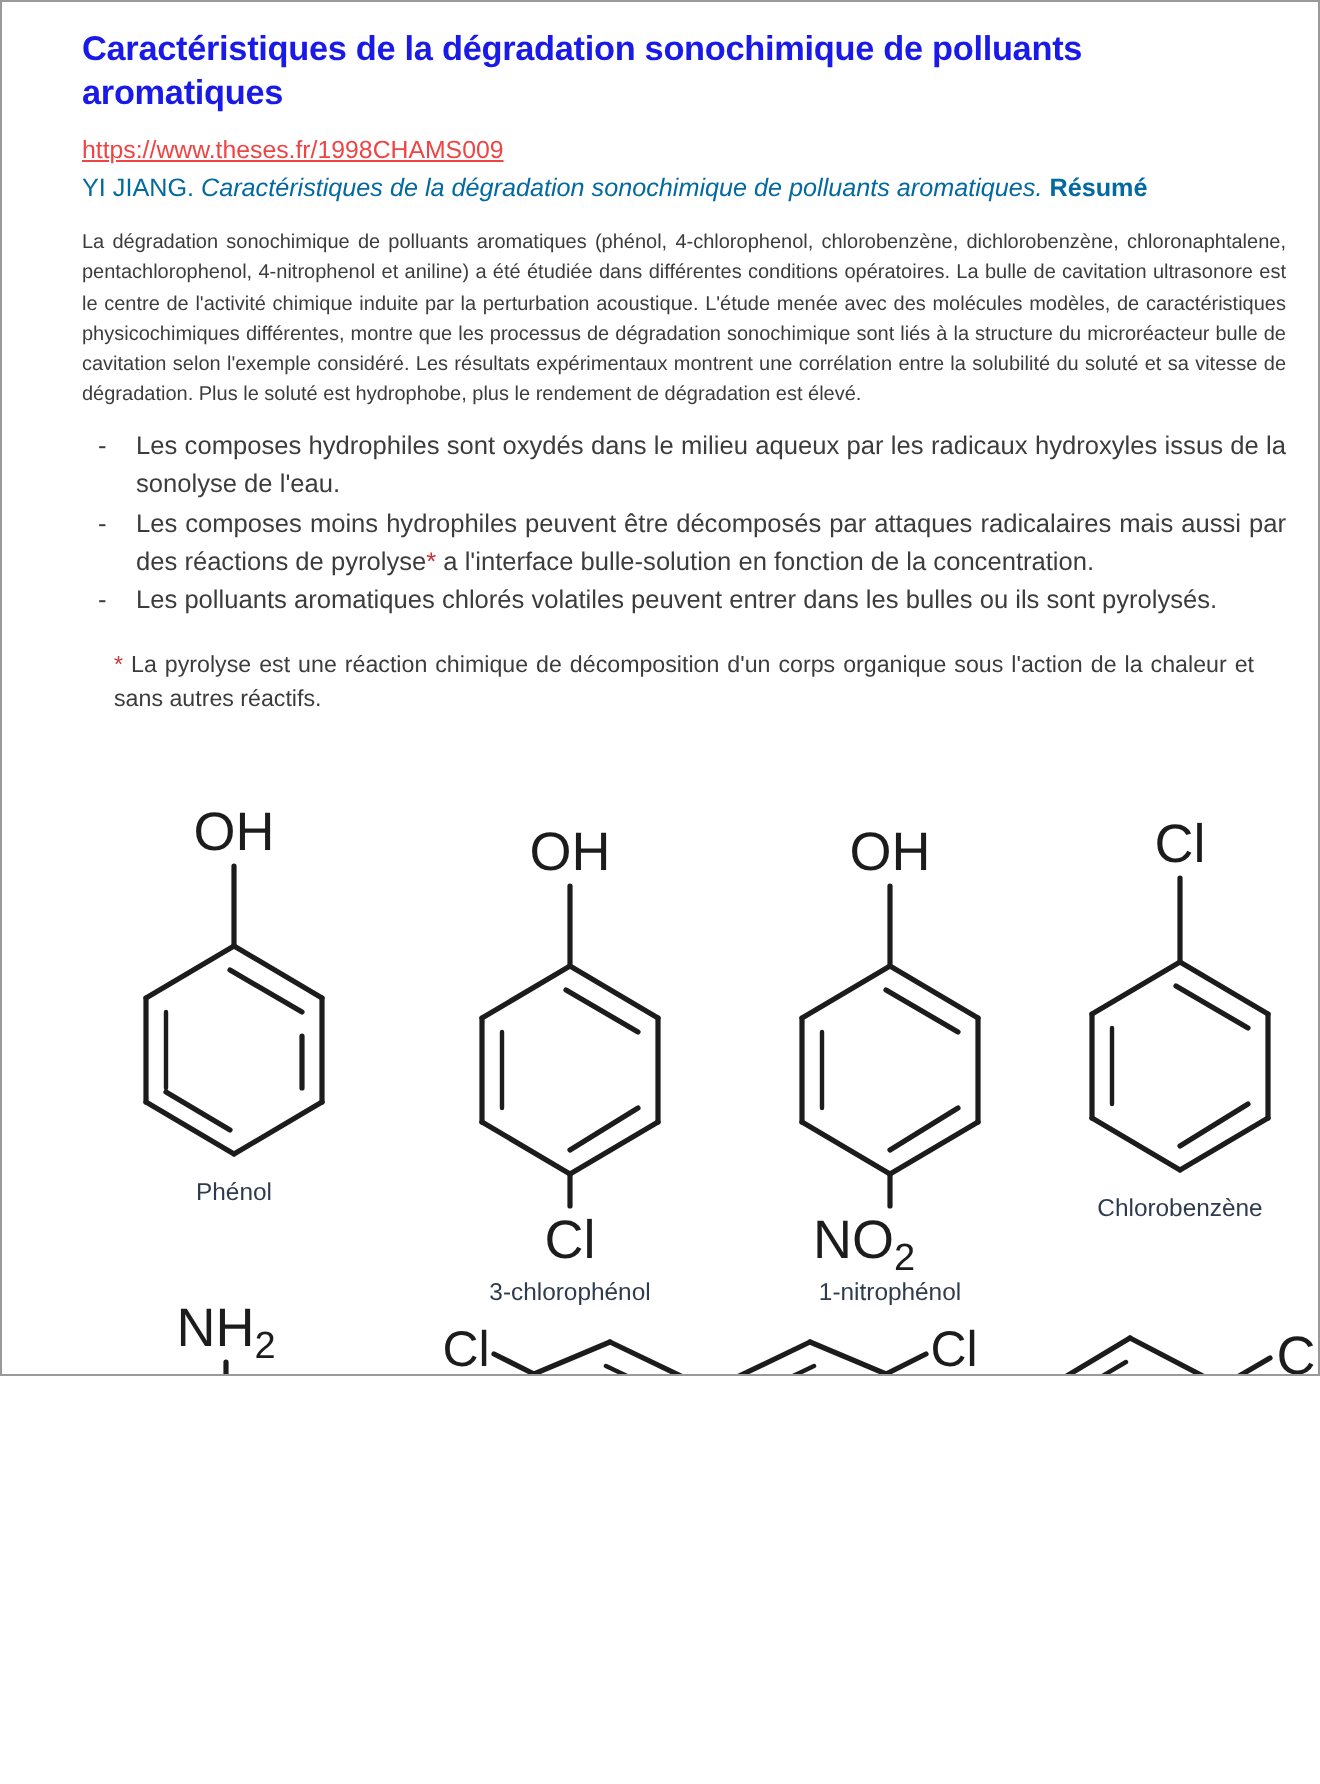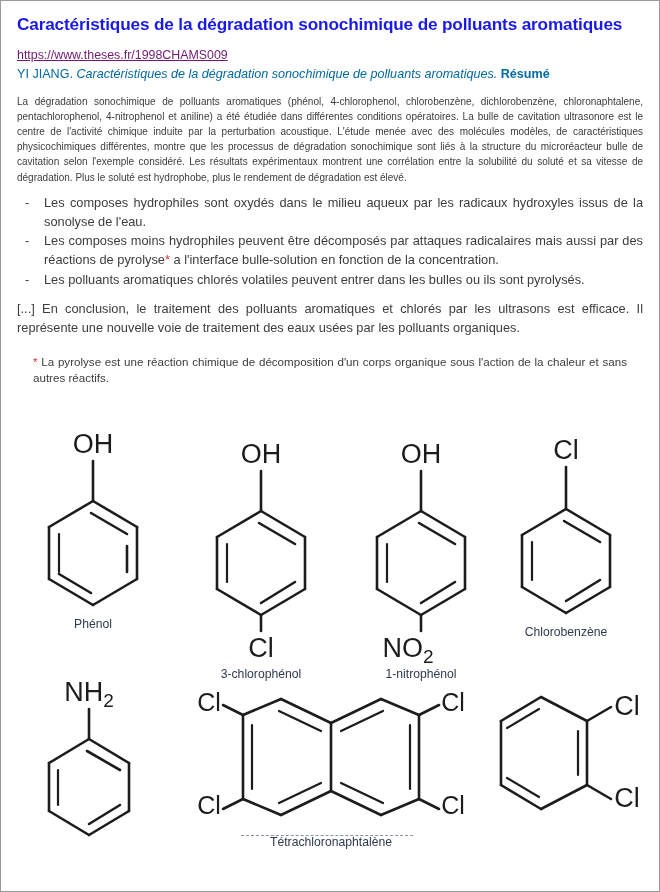--- a/index.html
+++ b/index.html
@@ -6,40 +6,41 @@
     margin: 0;
     padding: 0;
     background: #ffffff;
   }
   body {
     font-family: "Liberation Sans", sans-serif;
   }
   .page {
     position: relative;
     width: 660px;
-    height: 892px;
+    height: 688px;
     box-sizing: border-box;
     background: #ffffff;
     border: 1px solid #9a9a9a;
     overflow: hidden;
+    padding-left: 24px;
   }
   .content {
     padding: 10px 16px 0 16px;
   }
   .doc-title {
     color: #1a1ae8;
     font-size: 17.2px;
     font-weight: bold;
     line-height: 1.25;
     letter-spacing: -0.15px;
     margin: 3px 0 9px 0;
   }
   .doc-url {
     display: inline-block;
-    color: #701a75;
+    color: #ef4444;
     font-size: 12.4px;
     text-decoration: underline;
     line-height: 1.3;
     margin-bottom: 2px;
   }
   .citation {
     color: #0369a1;
     font-size: 12.6px;
     line-height: 1.35;
     margin: 1px 0 11px 0;
@@ -138,21 +139,20 @@
         <span class="dash">-</span><span>Les composes hydrophiles sont oxydés dans le milieu aqueux par les radicaux hydroxyles issus de la sonolyse de l'eau.</span>
       </li>
       <li>
         <span class="dash">-</span><span>Les composes moins hydrophiles peuvent être décomposés par attaques radicalaires mais aussi par des réactions de pyrolyse</span><span class="redstar">*</span><span> a l'interface bulle-solution en fonction de la concentration.</span>
       </li>
       <li>
         <span class="dash">-</span><span>Les polluants aromatiques chlorés volatiles peuvent entrer dans les bulles ou ils sont pyrolysés.</span>
       </li>
     </ul>
 
-    <p class="conclusion">[...] En conclusion, le traitement des polluants aromatiques et chlorés par les ultrasons est efficace. Il représente une nouvelle voie de traitement des eaux usées par les polluants organiques.</p>
 
     <p class="footnote">
       <span class="redstar">*</span><span> La pyrolyse est une réaction chimique de décomposition d'un corps organique sous l'action de la chaleur et sans autres réactifs.</span>
     </p>
   </div>
 
   <div class="structures">
 
     <div class="sep"></div>
 

